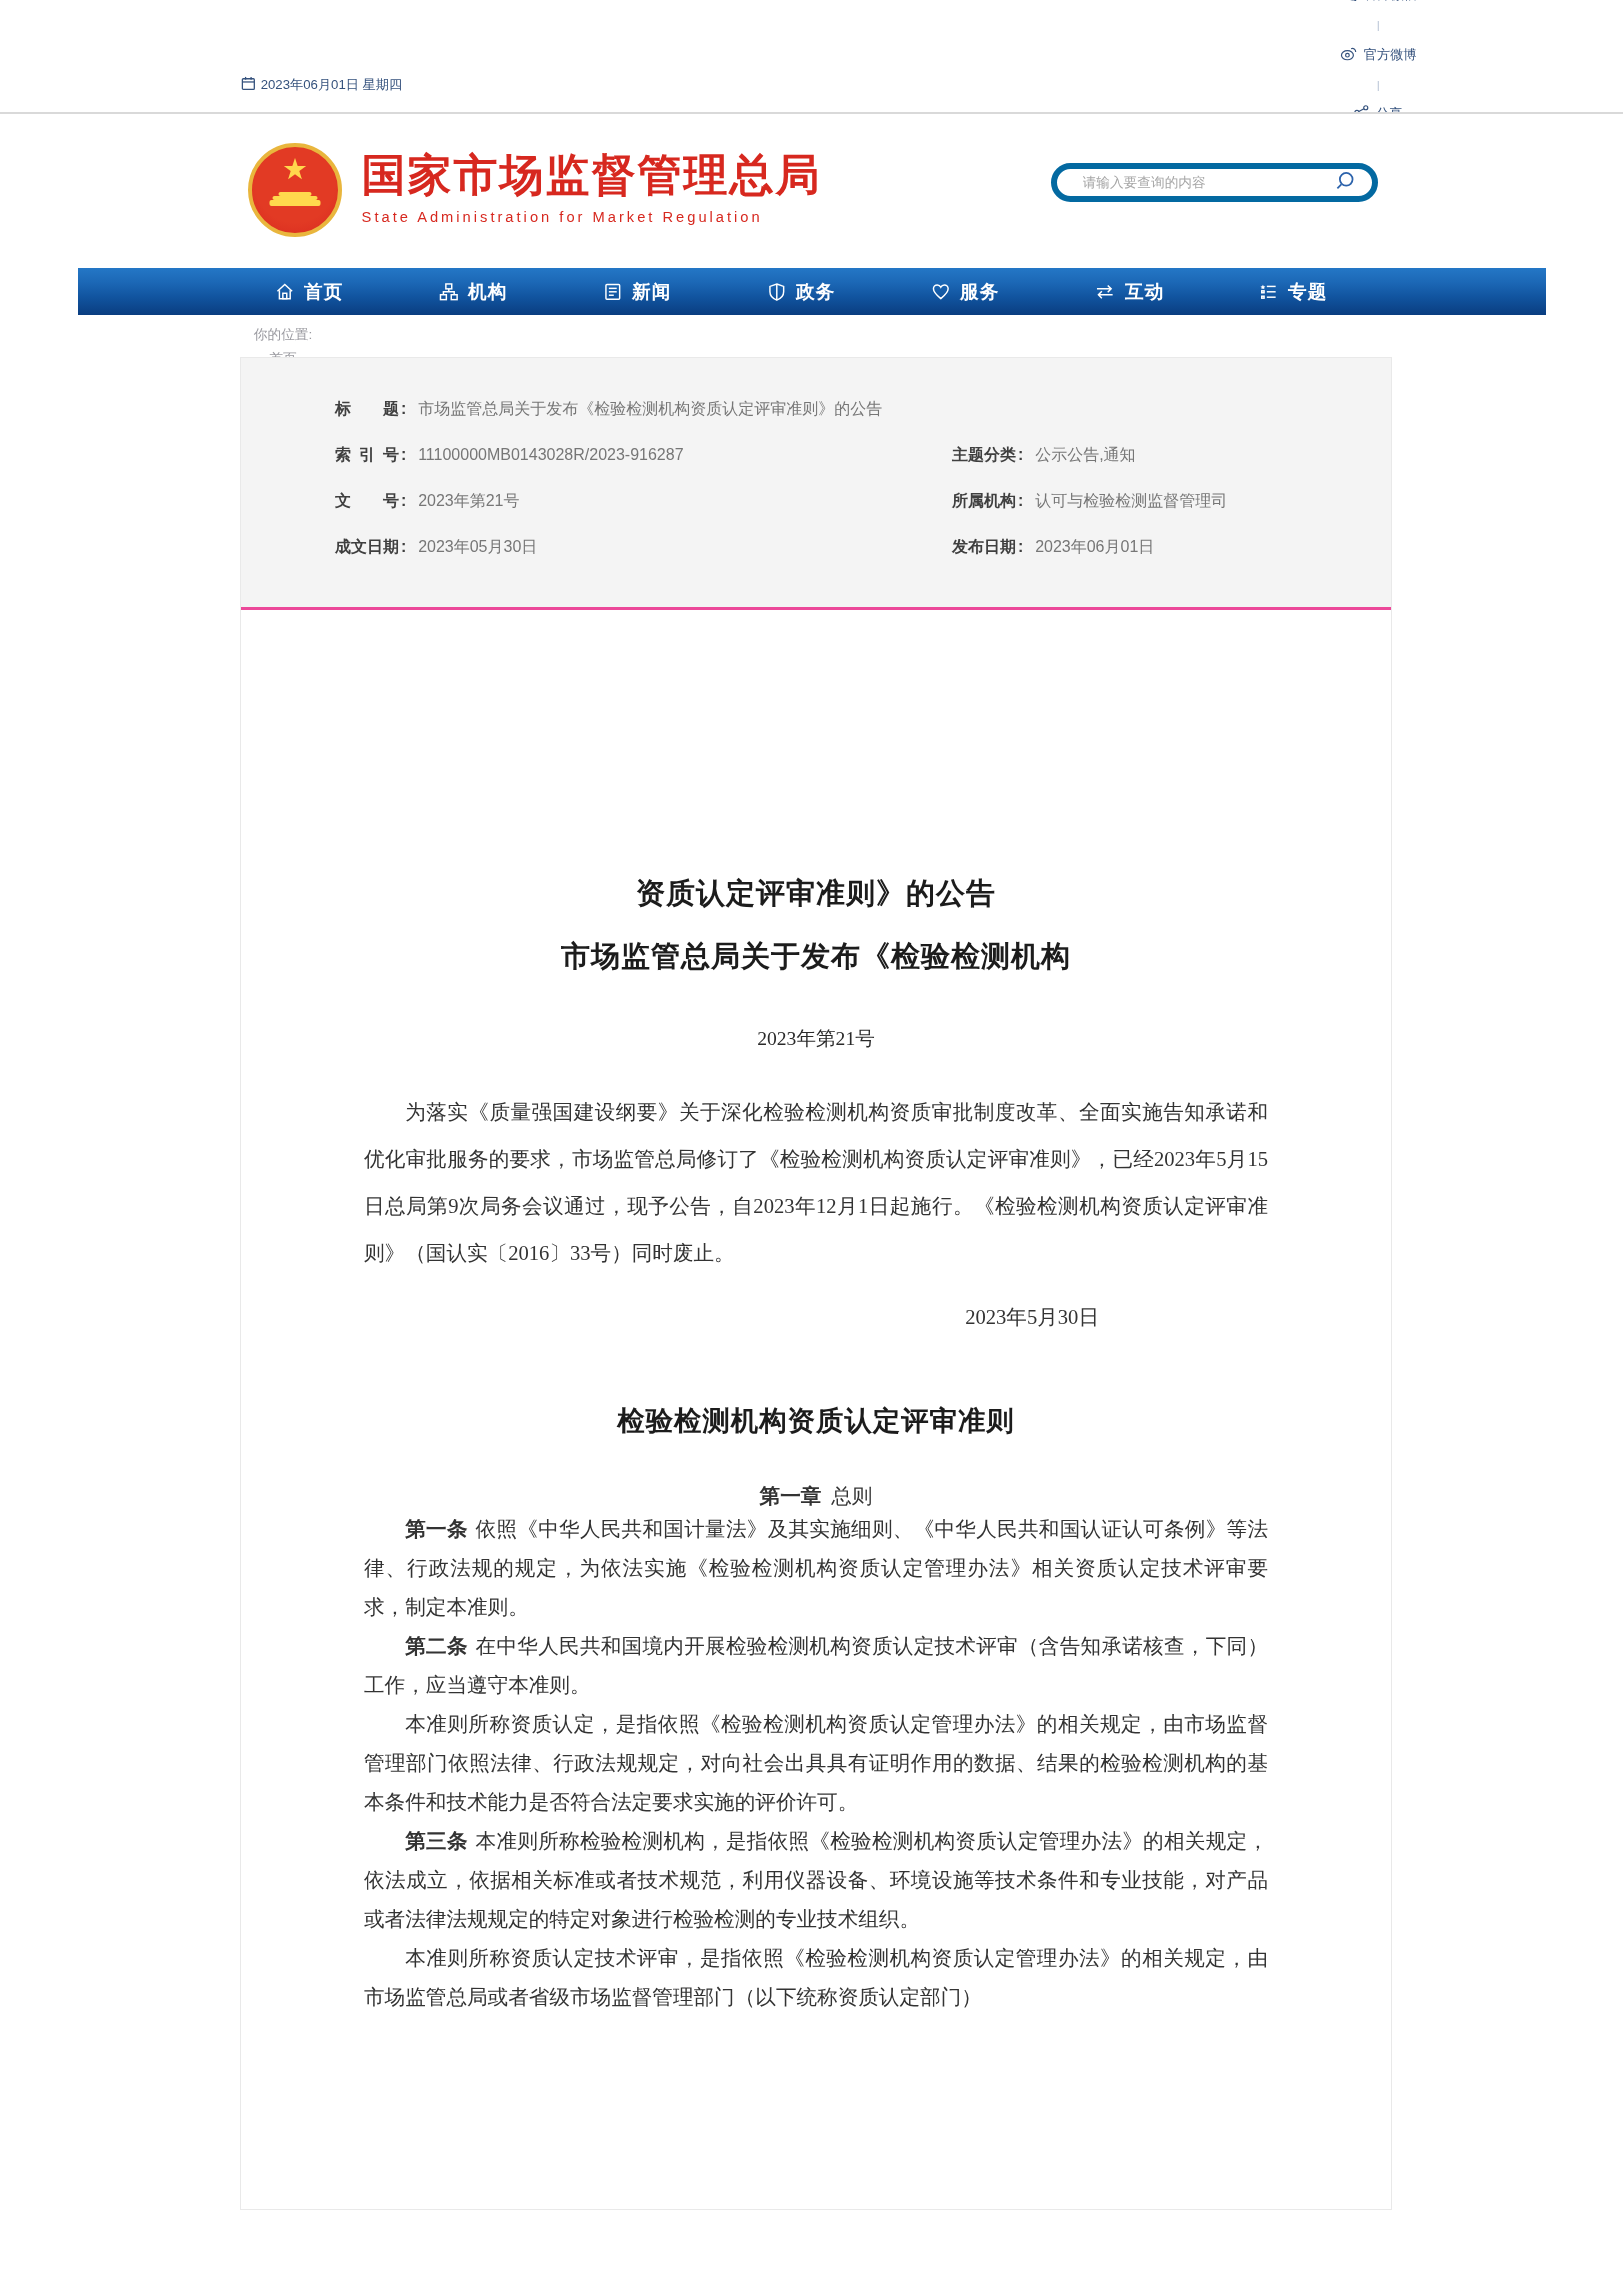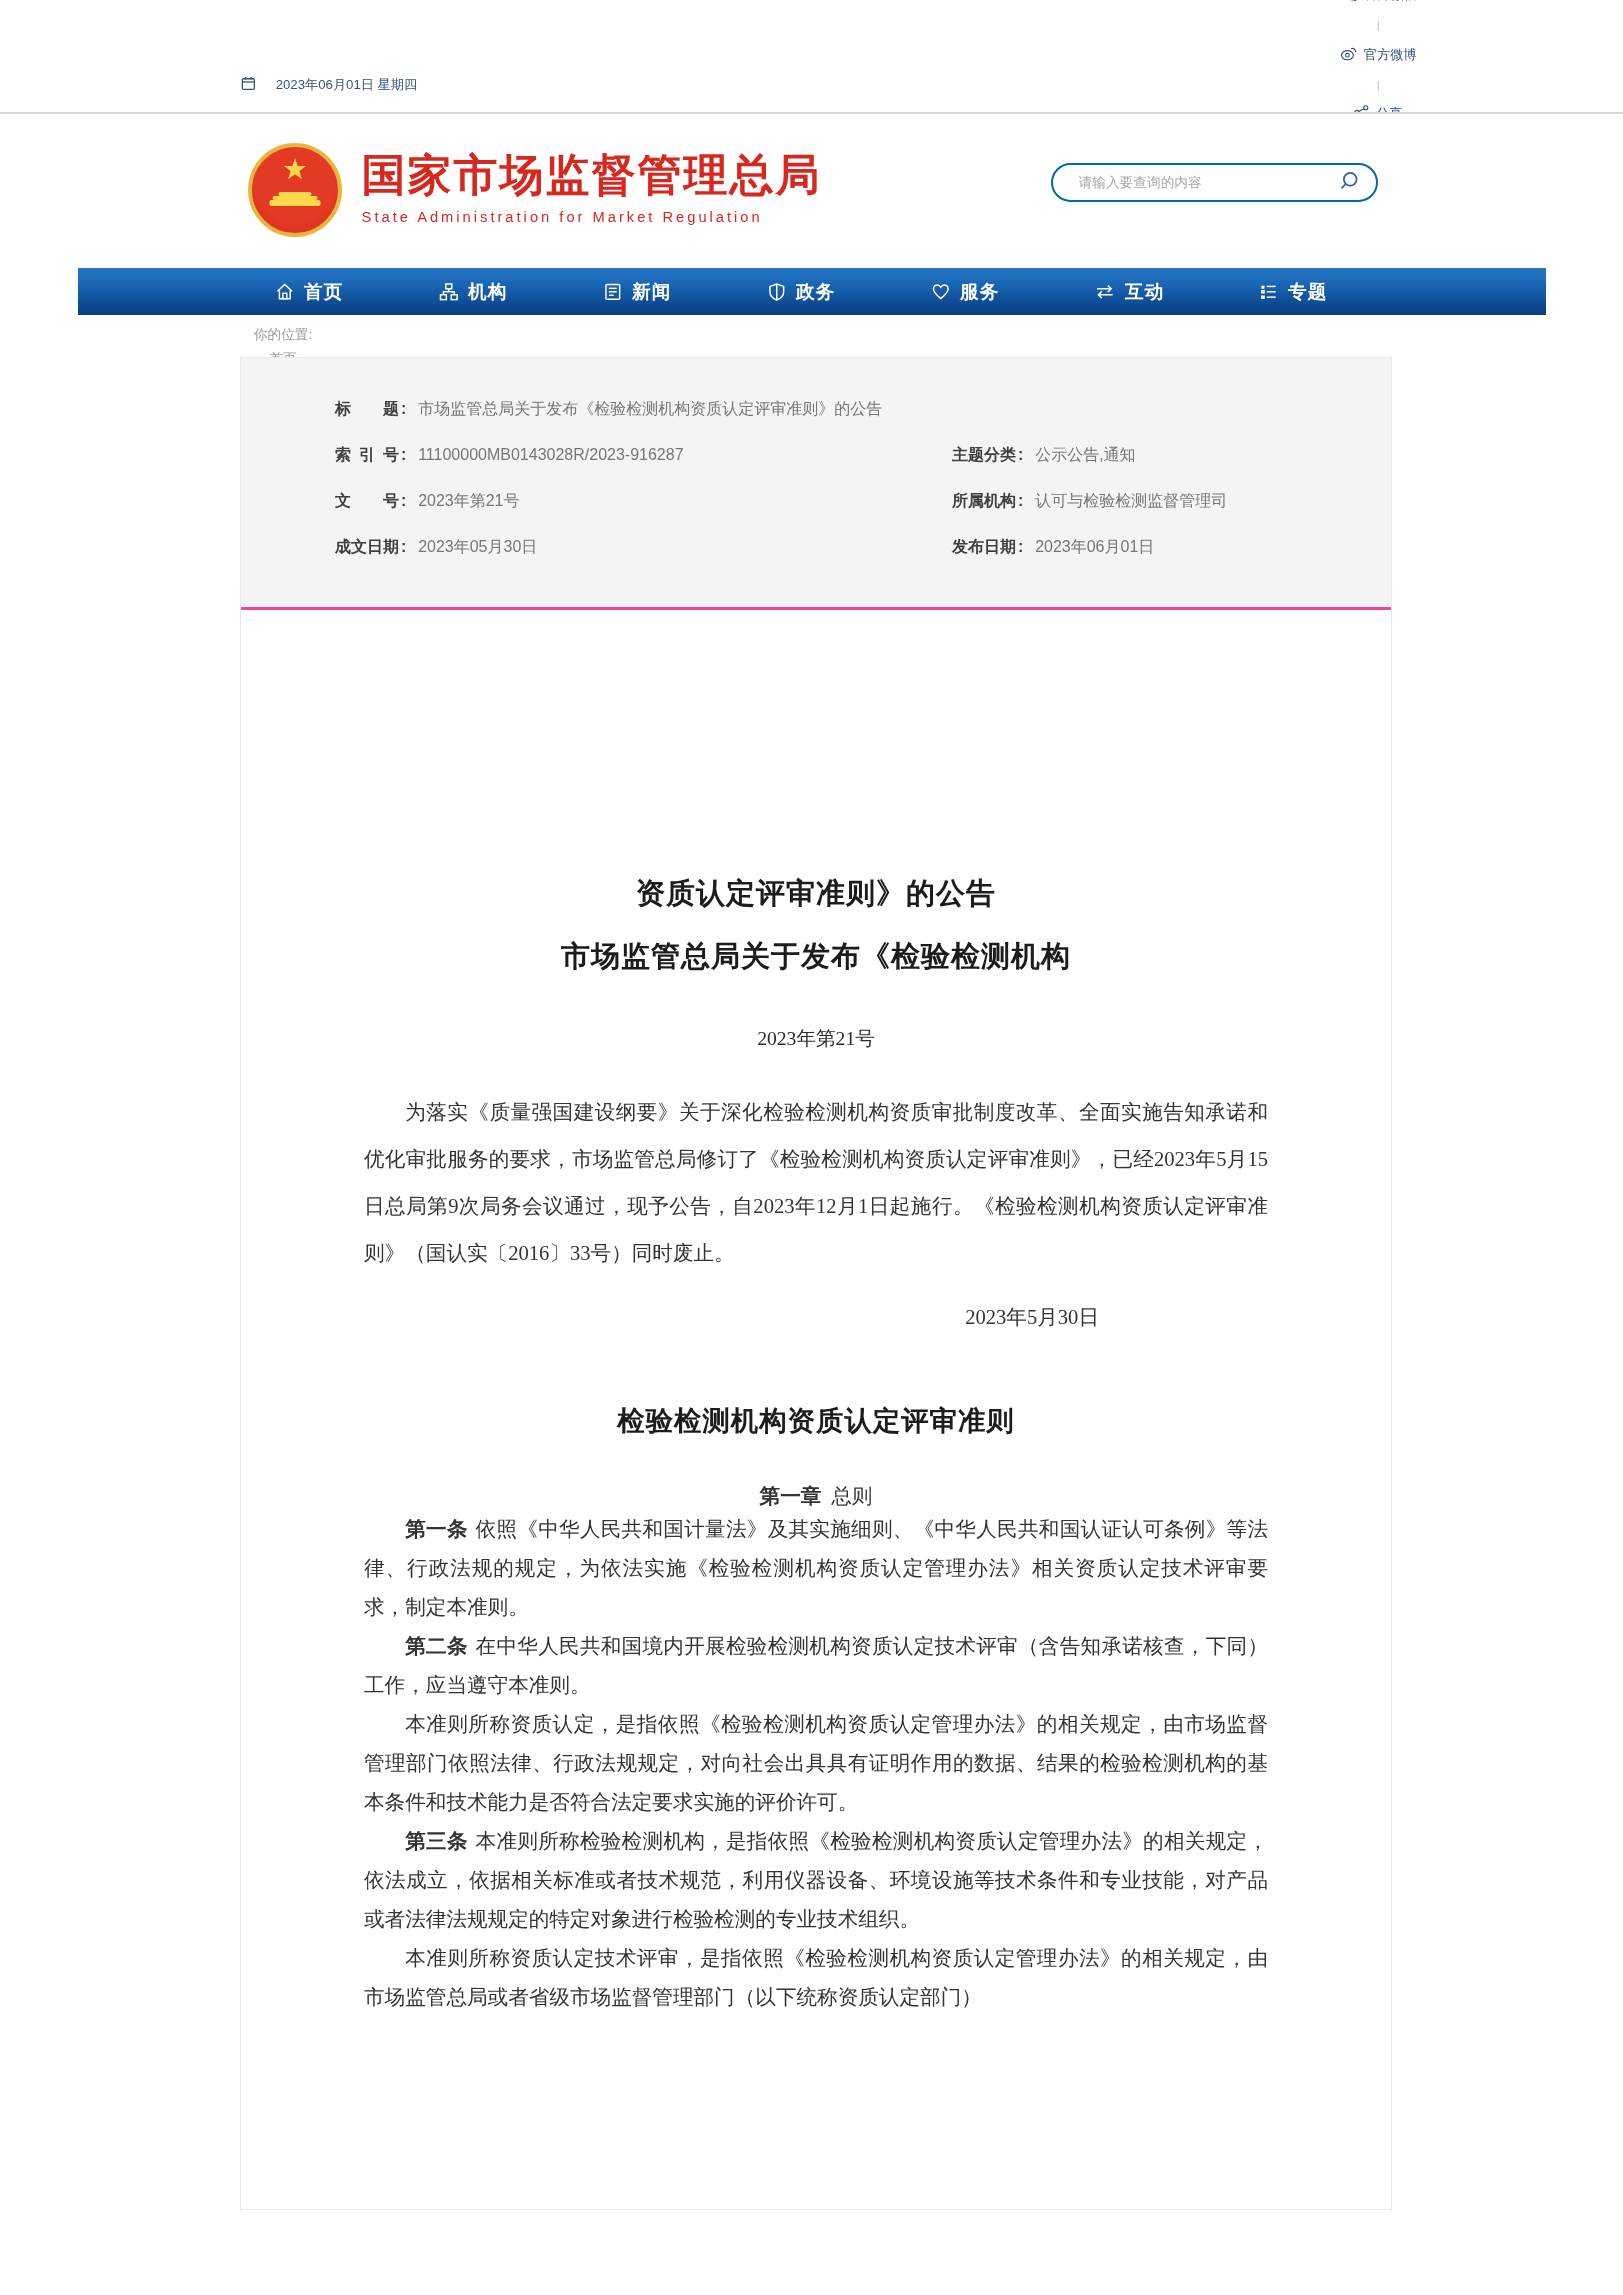--- a/index.html
+++ b/index.html
@@ -7,21 +7,21 @@
     width:1623px;height:2296px;position:relative;background:#ffffff;
     font-family:"Liberation Sans",sans-serif;overflow:hidden;
     -webkit-font-smoothing:antialiased;
   }
   
   .utility-bar{
     position:absolute;left:241px;right:206px;top:69px;height:31px;
     display:flex;justify-content:space-between;align-items:center;
     color:#35527d;font-size:13.2px;
   }
-  .u-left{display:flex;align-items:center;gap:20px;}
+  .u-left{display:flex;align-items:center;gap:5px;}
   .u-right{display:flex;align-items:center;gap:13.7px;flex-direction:column;}
   .u-link{display:flex;align-items:center;gap:6.9px;cursor:pointer;color:#35527d;}
   .u-sep{color:#b9c4d6;font-size:11.8px;}
   .top-divider{position:absolute;top:112px;left:0;width:1623px;height:2px;background:#d9d9d9;}
   
   .site-header{position:absolute;top:114px;left:0;width:1623px;height:154px;background:#fff;}
   .logo-group{position:absolute;left:248px;top:29px;display:flex;align-items:flex-start;}
   .emblem{
     width:94px;height:94px;border-radius:50%;
     background:radial-gradient(circle at 50% 42%, #e23a24 0 60%, #d7281f 100%);
@@ -31,21 +31,21 @@
   .emblem .gate{position:absolute;left:50%;bottom:15.7px;transform:translateX(-50%);width:51px;height:25.5px;}
   .emblem .gate i{display:block;background:#ffd84d;margin:0 auto;}
   .emblem .g1{width:33px;height:3.9px;border-radius:2px;}
   .emblem .g2{width:45px;height:3.9px;margin-top:2.9px;border-radius:2px;}
   .emblem .g3{width:51px;height:6.9px;margin-top:2.9px;border-radius:2px;}
   .title-block{margin-left:19.6px;padding-top:5.9px;}
   .site-title-zh{color:#d7281f;font-size:44px;font-weight:700;letter-spacing:2px;line-height:51px;}
   .site-title-en{color:#d7281f;font-size:14.7px;letter-spacing:3px;margin-top:8.8px;}
   .search-box{
     position:absolute;left:1051px;top:49px;width:327px;height:39px;box-sizing:border-box;
-    border:2px solid #0369a1;border-radius:20.6px;display:flex;align-items:center;
+    border:6px solid #0369a1;border-radius:20.6px;display:flex;align-items:center;
     padding:0 15.7px 0 23.5px;background:#fff;
   }
   .search-box input{
     flex:1;border:none;outline:none;font-size:13.7px;color:#555;background:transparent;
     font-family:"Liberation Sans",sans-serif;
   }
   .search-box input::placeholder{color:#a6a6a6;}
   
   .nav-bar{
     position:absolute;left:78px;top:268px;width:1468px;height:47px;

